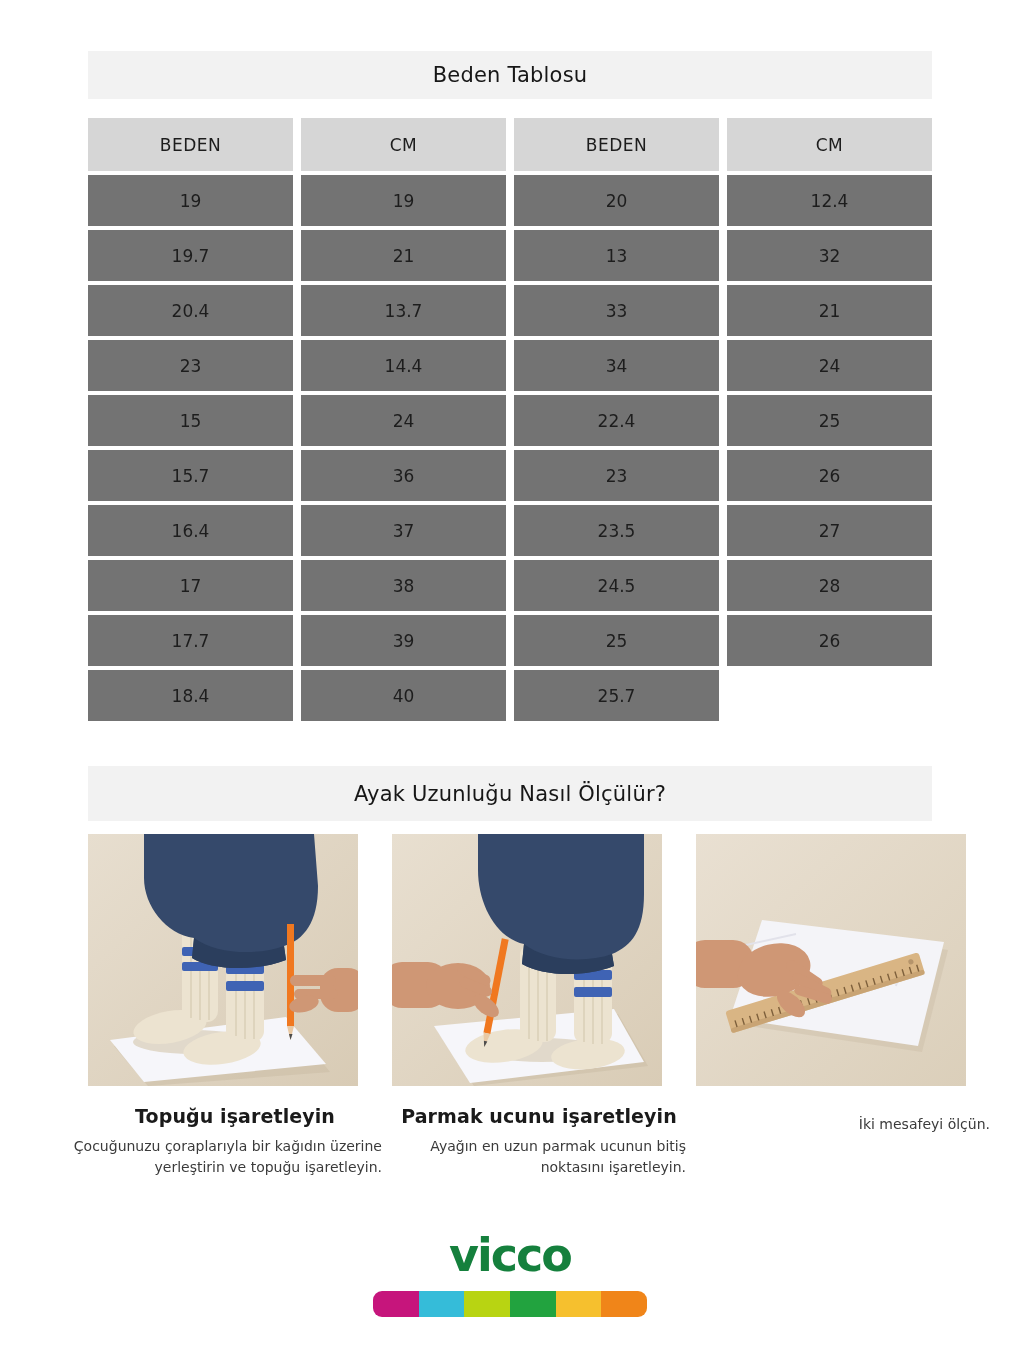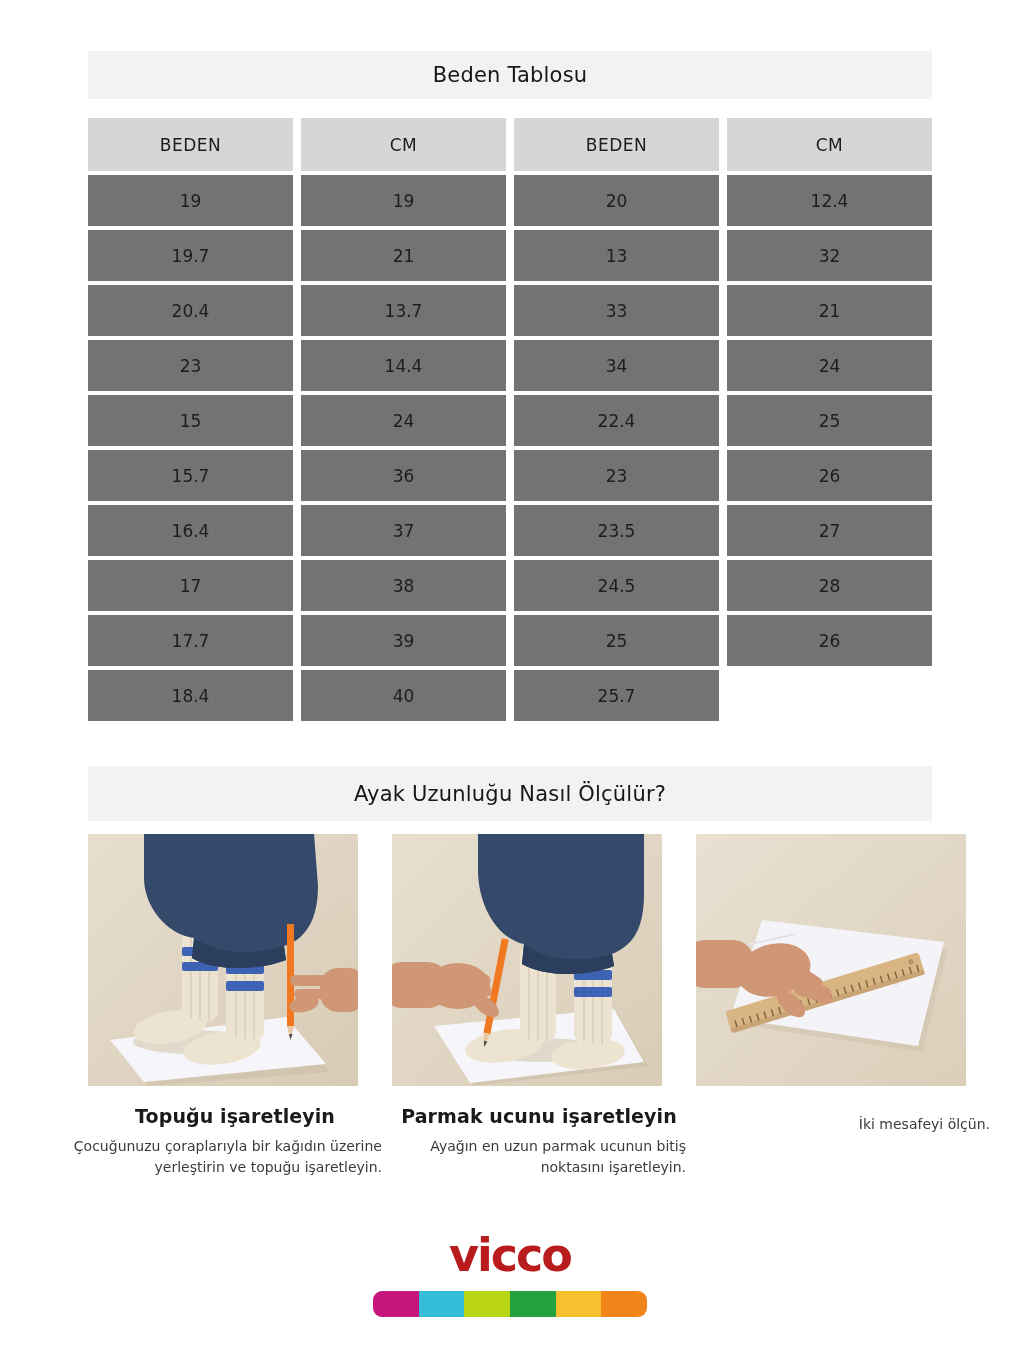--- a/index.html
+++ b/index.html
@@ -16,21 +16,21 @@
   .cell{background:#737373;height:51px;}
   .hcell,.cell{display:flex;align-items:center;justify-content:center;font-size:17px;color:#1d1d1d;}
   .steps{margin-top:13px;display:grid;grid-template-columns:repeat(3,1fr);column-gap:10px;}
   .step{margin:0;}
   .photo{width:270px;height:252px;display:block;}
   .photo svg{display:block;}
   figcaption{text-align:center;padding-top:19px;}
   .step-title{margin:0;font-size:19px;font-weight:700;color:#1a1a1a;letter-spacing:.1px;}
   .step-desc{width:318px;margin:9px 0 0 -24px;font-size:14px;line-height:1.5;color:#3b3b3b;text-align:right;}
   footer{margin-top:54px;text-align:center;}
-  .brand{display:inline-block;font-size:46px;font-weight:800;letter-spacing:-2px;color:#b91c1c;line-height:1;}
+  .brand{display:inline-block;font-size:46px;font-weight:800;letter-spacing:-2px;color:#15803d;line-height:1;}
   .stripe{margin:13px auto 0;width:274px;height:26px;display:flex;border-radius:9px;overflow:hidden;}
   .stripe div{flex:1;}
 </style>
 </head>
 <body>
 
 <div class="page">
 
   <header class="bar">
     <h1 class="bar-title">Beden Tablosu</h1>

